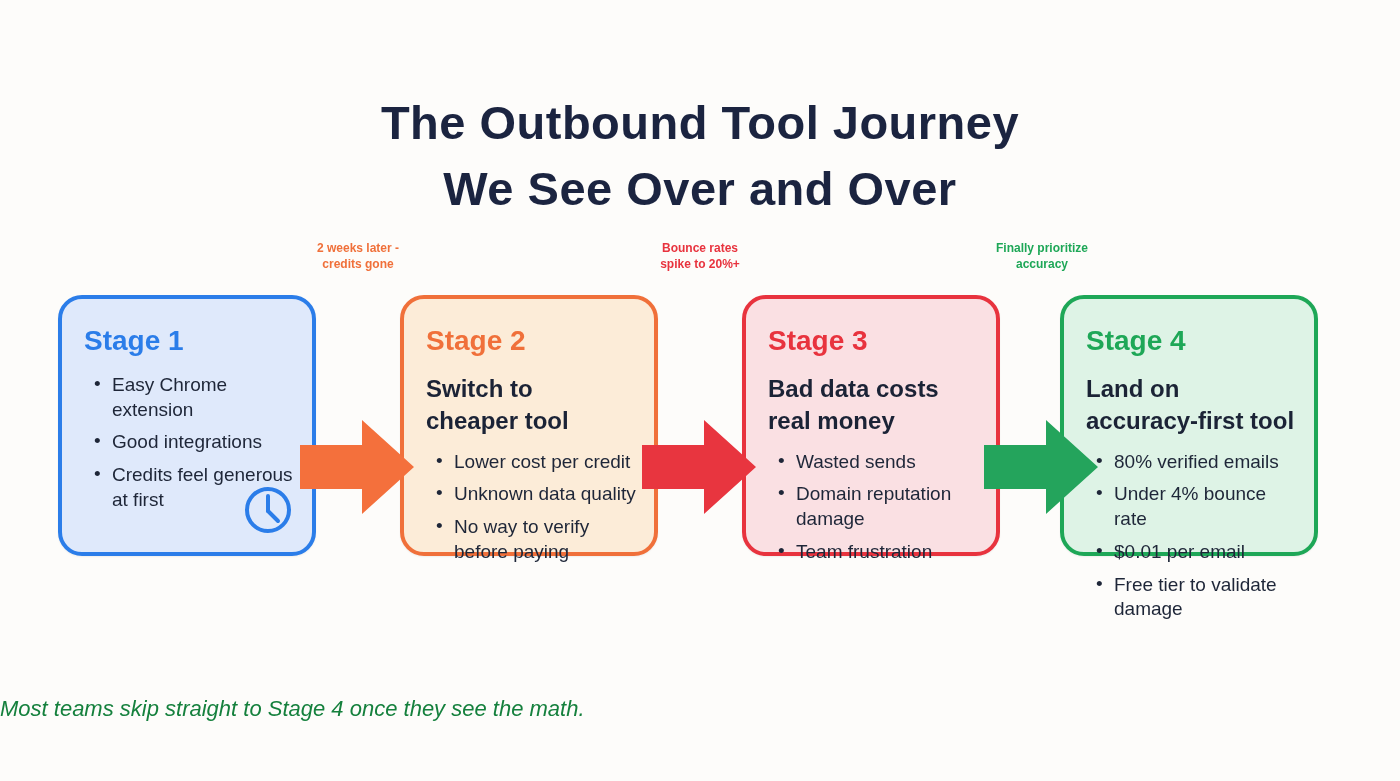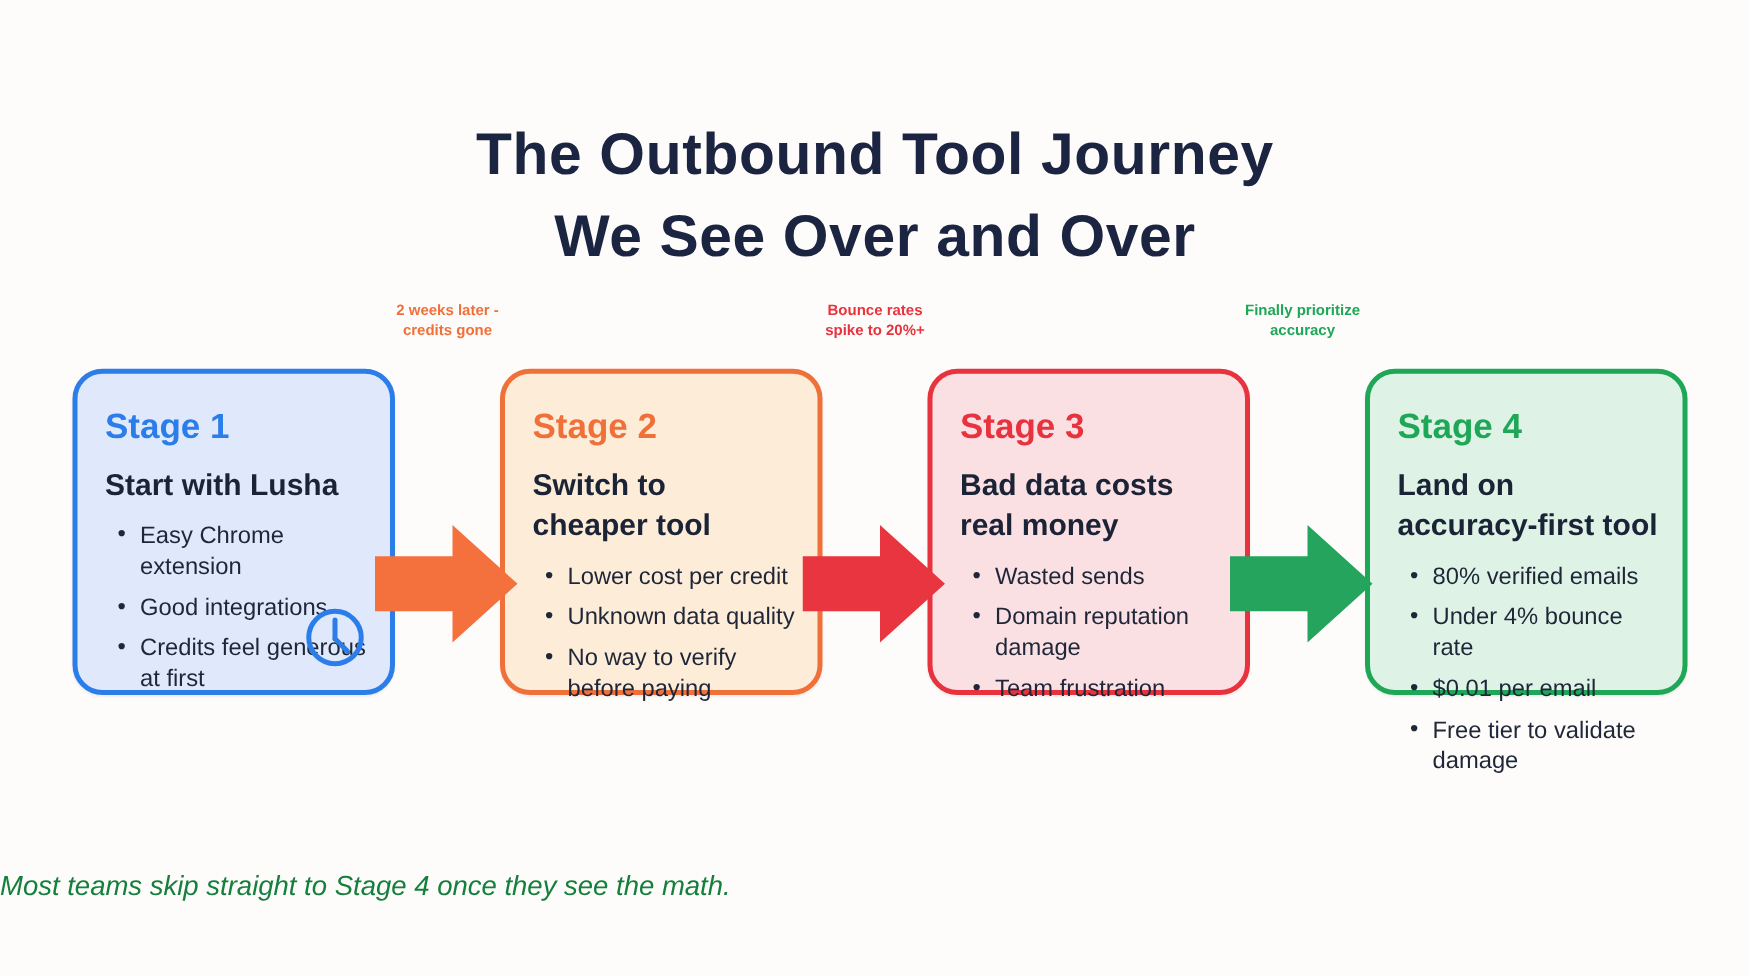--- a/index.html
+++ b/index.html
@@ -45,21 +45,21 @@
     box-sizing:border-box;
     border:4px solid var(--accent,#888);
     background:var(--bg,#eee);
     border-radius:24px;
     padding:26px 18px 18px 22px;
     box-shadow:0 1px 2px rgba(0,0,0,0.06);
   }
   .stage-card.s0{left:58px;}
   .stage-card.s1{left:400px;}
   .stage-card.s2{left:742px;}
-  .stage-card.s3{left:1092px;}
+  .stage-card.s3{left:1060px;}
   .stage-label{
     font-size:28px;
     font-weight:bold;
     color:var(--accent,#333);
     margin-bottom:16px;
   }
   .stage-heading{
     font-size:24px;
     font-weight:bold;
     color:#1b2336;
@@ -128,23 +128,20 @@
     <div>Bounce rates</div>
     <div>spike to 20%+</div>
   </div>
   <div class="transition-label t2" style="--accent: #1ea757;">
     <div>Finally prioritize</div>
     <div>accuracy</div>
   </div>
 
   <div class="stage-card s0" style="--accent: #2b7de9; --bg: #dfe9fb;">
     <div class="stage-label">Stage 1</div>
-    <div class="stage-heading">
-      <div>Start with Lusha</div>
-    </div>
     <ul class="stage-bullets">
       <li>Easy Chrome extension</li>
       <li>Good integrations</li>
       <li>Credits feel generous at first</li>
     </ul>
     <svg class="clock" viewBox="0 0 52 52">
       <circle cx="26" cy="26" r="21" fill="none" stroke="#2b7de9" stroke-width="4"></circle>
       <line x1="26" y1="12" x2="26" y2="27" stroke="#2b7de9" stroke-width="4" stroke-linecap="round"></line>
       <line x1="26" y1="27" x2="36" y2="37" stroke="#2b7de9" stroke-width="4" stroke-linecap="round"></line>
     </svg>

